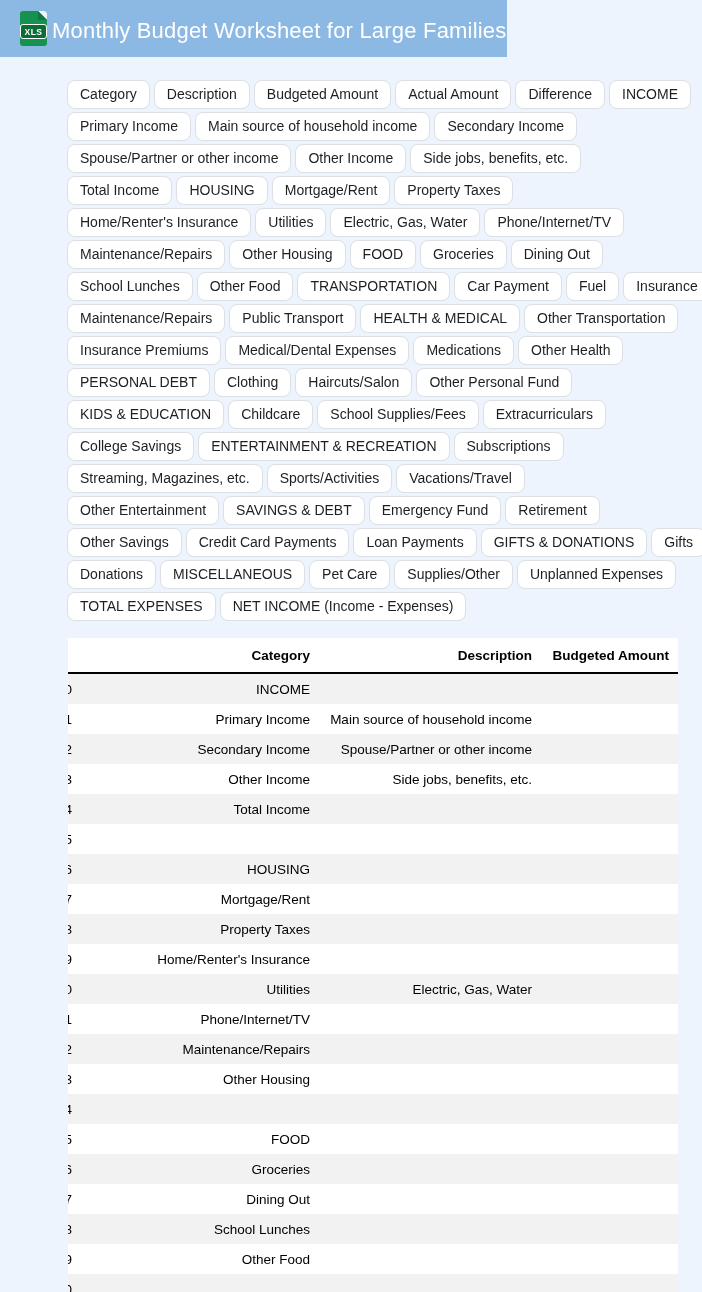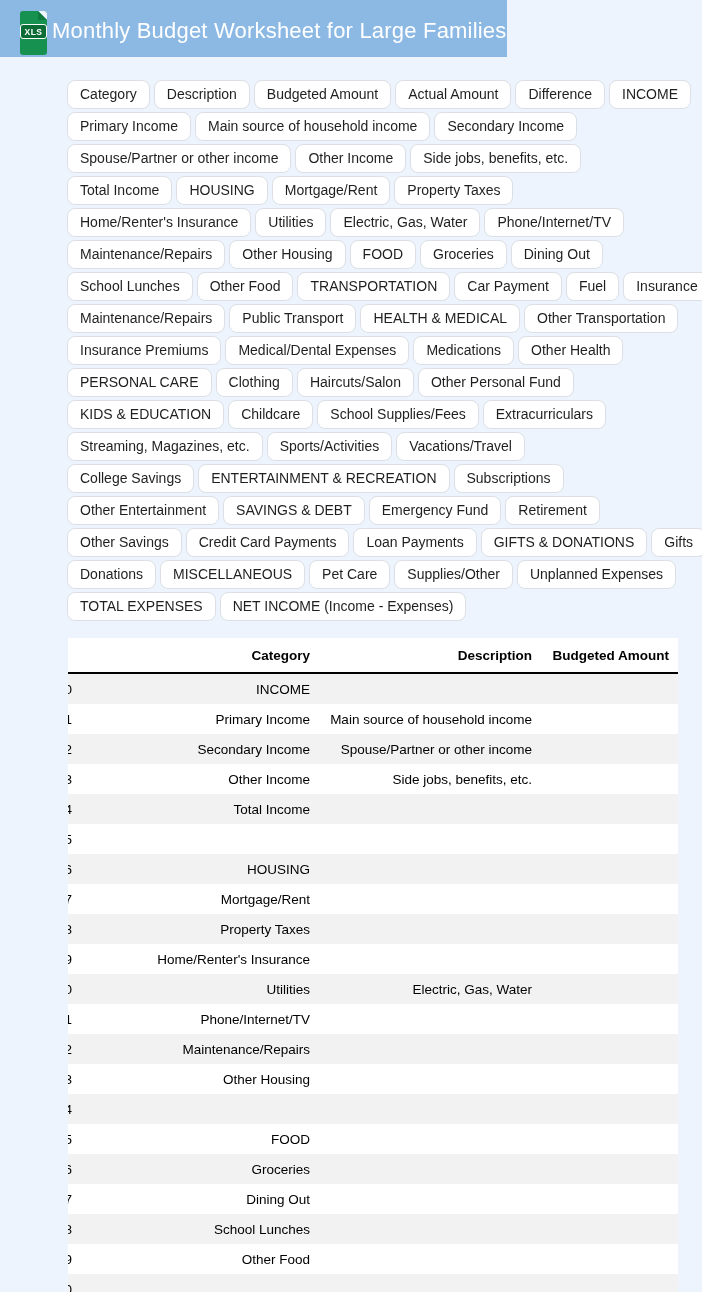--- a/index.html
+++ b/index.html
@@ -8,21 +8,21 @@
     background:#edf4fd;
     font-family:"Liberation Sans", sans-serif;
     -webkit-font-smoothing:antialiased;
   }
   
   .appbar{
     position:absolute;left:0;top:0;width:507px;height:57px;
     background:#8cb8e4;display:flex;align-items:center;
   }
   .xls-icon{
-    position:absolute;left:20px;top:11px;width:27px;height:44px;
+    position:absolute;left:20px;top:11px;width:27px;height:35px;
     background:#169150;border-radius:3px;
   }
   .xls-icon .fold{
     position:absolute;right:0;top:0;width:0;height:0;
     border-left:9px solid #0e7a40;border-top:9px solid #edf4fd;
     border-top-right-radius:3px;
   }
   .xls-icon .band{
     position:absolute;left:0px;right:0px;top:13px;height:13px;
     background:#0c6c36;border:1.5px solid #ffffff;border-radius:3px;
@@ -133,40 +133,40 @@
       <div class="chip">HEALTH &amp; MEDICAL</div>
       <div class="chip">Other Transportation</div>
     </div>
     <div class="chip-row">
       <div class="chip">Insurance Premiums</div>
       <div class="chip">Medical/Dental Expenses</div>
       <div class="chip">Medications</div>
       <div class="chip">Other Health</div>
     </div>
     <div class="chip-row">
-      <div class="chip">PERSONAL CARE</div>
+      <div class="chip">PERSONAL DEBT</div>
       <div class="chip">Clothing</div>
       <div class="chip">Haircuts/Salon</div>
       <div class="chip">Other Personal Fund</div>
     </div>
     <div class="chip-row">
       <div class="chip">KIDS &amp; EDUCATION</div>
       <div class="chip">Childcare</div>
       <div class="chip">School Supplies/Fees</div>
       <div class="chip">Extracurriculars</div>
     </div>
     <div class="chip-row">
+      <div class="chip">College Savings</div>
+      <div class="chip">ENTERTAINMENT &amp; RECREATION</div>
+      <div class="chip">Subscriptions</div>
+    </div>
+    <div class="chip-row">
       <div class="chip">Streaming, Magazines, etc.</div>
       <div class="chip">Sports/Activities</div>
       <div class="chip">Vacations/Travel</div>
-    </div>
-    <div class="chip-row">
-      <div class="chip">College Savings</div>
-      <div class="chip">ENTERTAINMENT &amp; RECREATION</div>
-      <div class="chip">Subscriptions</div>
     </div>
     <div class="chip-row">
       <div class="chip">Other Entertainment</div>
       <div class="chip">SAVINGS &amp; DEBT</div>
       <div class="chip">Emergency Fund</div>
       <div class="chip">Retirement</div>
     </div>
     <div class="chip-row">
       <div class="chip">Other Savings</div>
       <div class="chip">Credit Card Payments</div>

